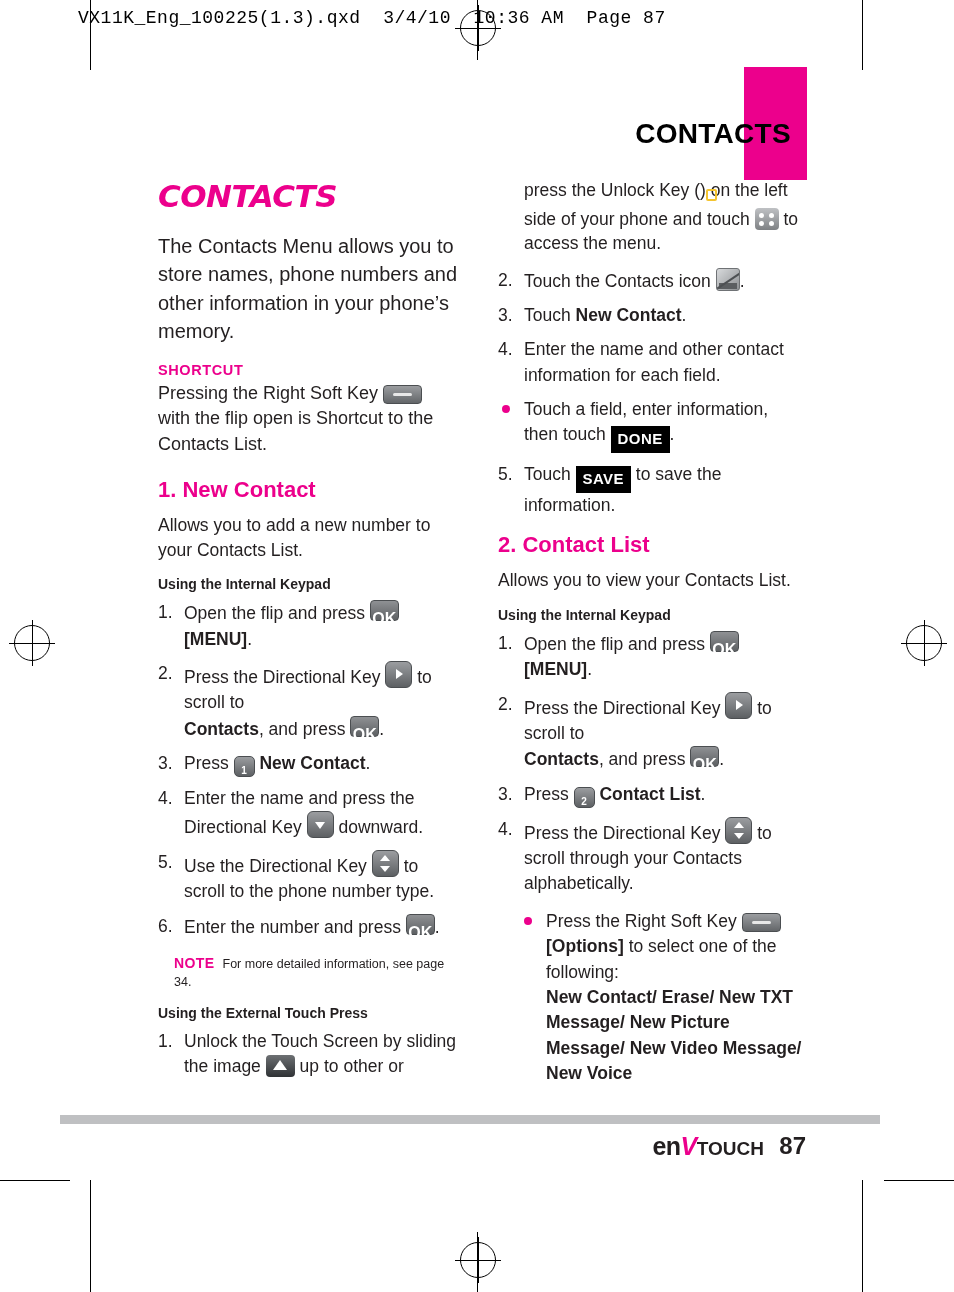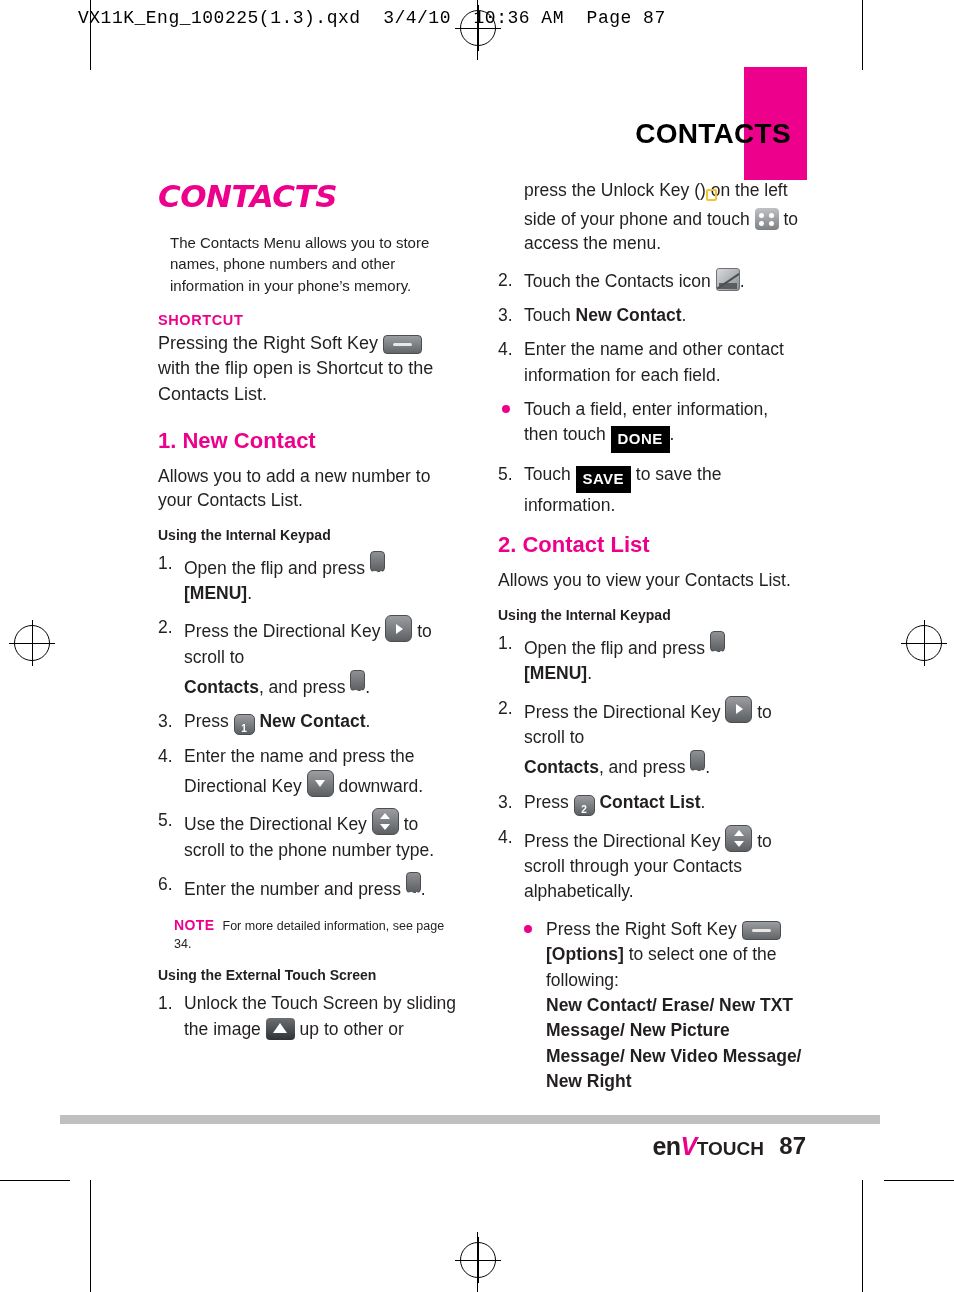--- a/index.html
+++ b/index.html
@@ -41,21 +41,21 @@
   
   .col { position:absolute; top:178px; width:300px; }
   .col-left  { left:158px; }
   .col-right { left:498px; width:305px; }
 
   h1.chaptitle {
     font-family:"DejaVu Sans", sans-serif;
     font-size:31px; font-style:italic; font-weight:bold;
     color:#ec008c; margin:0 0 18px 0; letter-spacing:-0.5px;
   }
-  p.intro { font-size:15px; line-height:1.42; margin:0 0 16px 12px; }
+  p.intro { font-size:20px; line-height:1.42; margin:0 0 16px 0; }
 
   .shortcut-h { color:#ec008c; font-weight:bold; font-size:14.5px; letter-spacing:0.6px; margin:0 0 3px 0; }
   .shortcut-b { font-size:18px; line-height:1.42; margin:0 0 20px 0; }
 
   h2.sec {
     font-size:22px; font-weight:bold; color:#ec008c;
     margin:14px 0 10px 0;
   }
   p.body { font-size:17.5px; line-height:1.4; margin:0 0 12px 0; }
   h3.sub { font-size:14px; font-weight:bold; margin:14px 0 8px 0; }
@@ -78,21 +78,21 @@
   .note .lbl { color:#ec008c; font-weight:bold; font-size:14px; letter-spacing:0.4px; margin-right:8px; }
 
   
   .key {
     display:inline-block; vertical-align:-5px;
     border-radius:4px; text-align:center; color:#fff;
     font-weight:bold; line-height:1;
     background:linear-gradient(#8f9194,#5d6063);
     border:1px solid #4b4e51;
   }
-  .key-ok { width:15px; height:21px; font-size:11px; padding-top:18px; box-sizing:border-box; }
+  .key-ok { width:29px; height:21px; font-size:16px; padding-top:10px; box-sizing:border-box; }
   .key-soft { width:37px; height:17px; background:linear-gradient(#9b9da0,#636669); position:relative; }
   .key-soft:after {
     content:""; position:absolute; left:9px; top:7px; width:19px; height:3px;
     background:#e8e8e8; border-radius:2px;
   }
   .key-dir {
     width:25px; height:25px; border-radius:6px; position:relative;
     background:linear-gradient(#9b9da0,#5d6063);
   }
   .key-dir .tri { position:absolute; left:50%; top:50%; }
@@ -256,21 +256,21 @@
         <span class="num">6.</span>
         <span>Enter the number and press</span>
         <span class="key key-ok">OK</span><span>.</span>
       </li>
     </ol>
 
     <div class="note">
       <span class="lbl">NOTE</span><span>For more detailed information, see page 34.</span>
     </div>
 
-    <h3 class="sub">Using the External Touch Screen</h3>
+    <h3 class="sub">Using the External Touch Press</h3>
 
     <ol class="steps">
       <li>
         <span class="num">1.</span>
         <span>Unlock the Touch Screen by sliding the image</span>
         <span class="key-up-arrow"></span>
         <span>up to other or</span>
       </li>
     </ol>
   </div>
@@ -348,21 +348,21 @@
         <span>to scroll through your Contacts alphabetically.</span>
       </li>
     </ol>
 
     <div class="bullet-li" style="padding-left:48px; margin-top:12px;">
       <span class="dot" style="left:26px;"></span>
       <span>Press the Right Soft Key</span>
       <span class="key key-soft"></span><br>
       <b>[Options]</b>
       <span>to select one of the following:</span><br>
-      <b>New Contact/ Erase/ New TXT Message/ New Picture Message/ New Video Message/ New Right</b>
+      <b>New Contact/ Erase/ New TXT Message/ New Picture Message/ New Video Message/ New Voice</b>
     </div>
   </div>
 
   <div class="footer-rule"></div>
   <div class="footer-rule2"></div>
   <div class="logo">
     <span>en<span class="v">V</span></span><span class="touch">TOUCH</span>
   </div>
   <div class="pageno">87</div>
 

